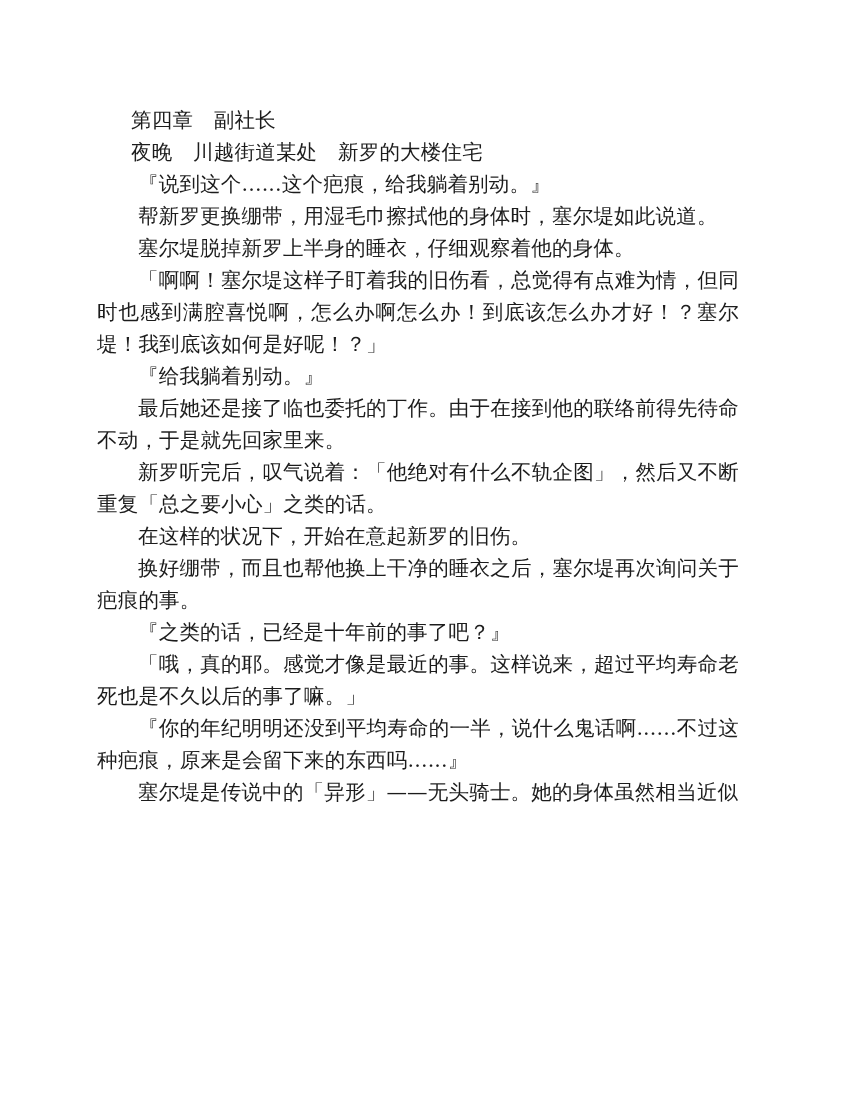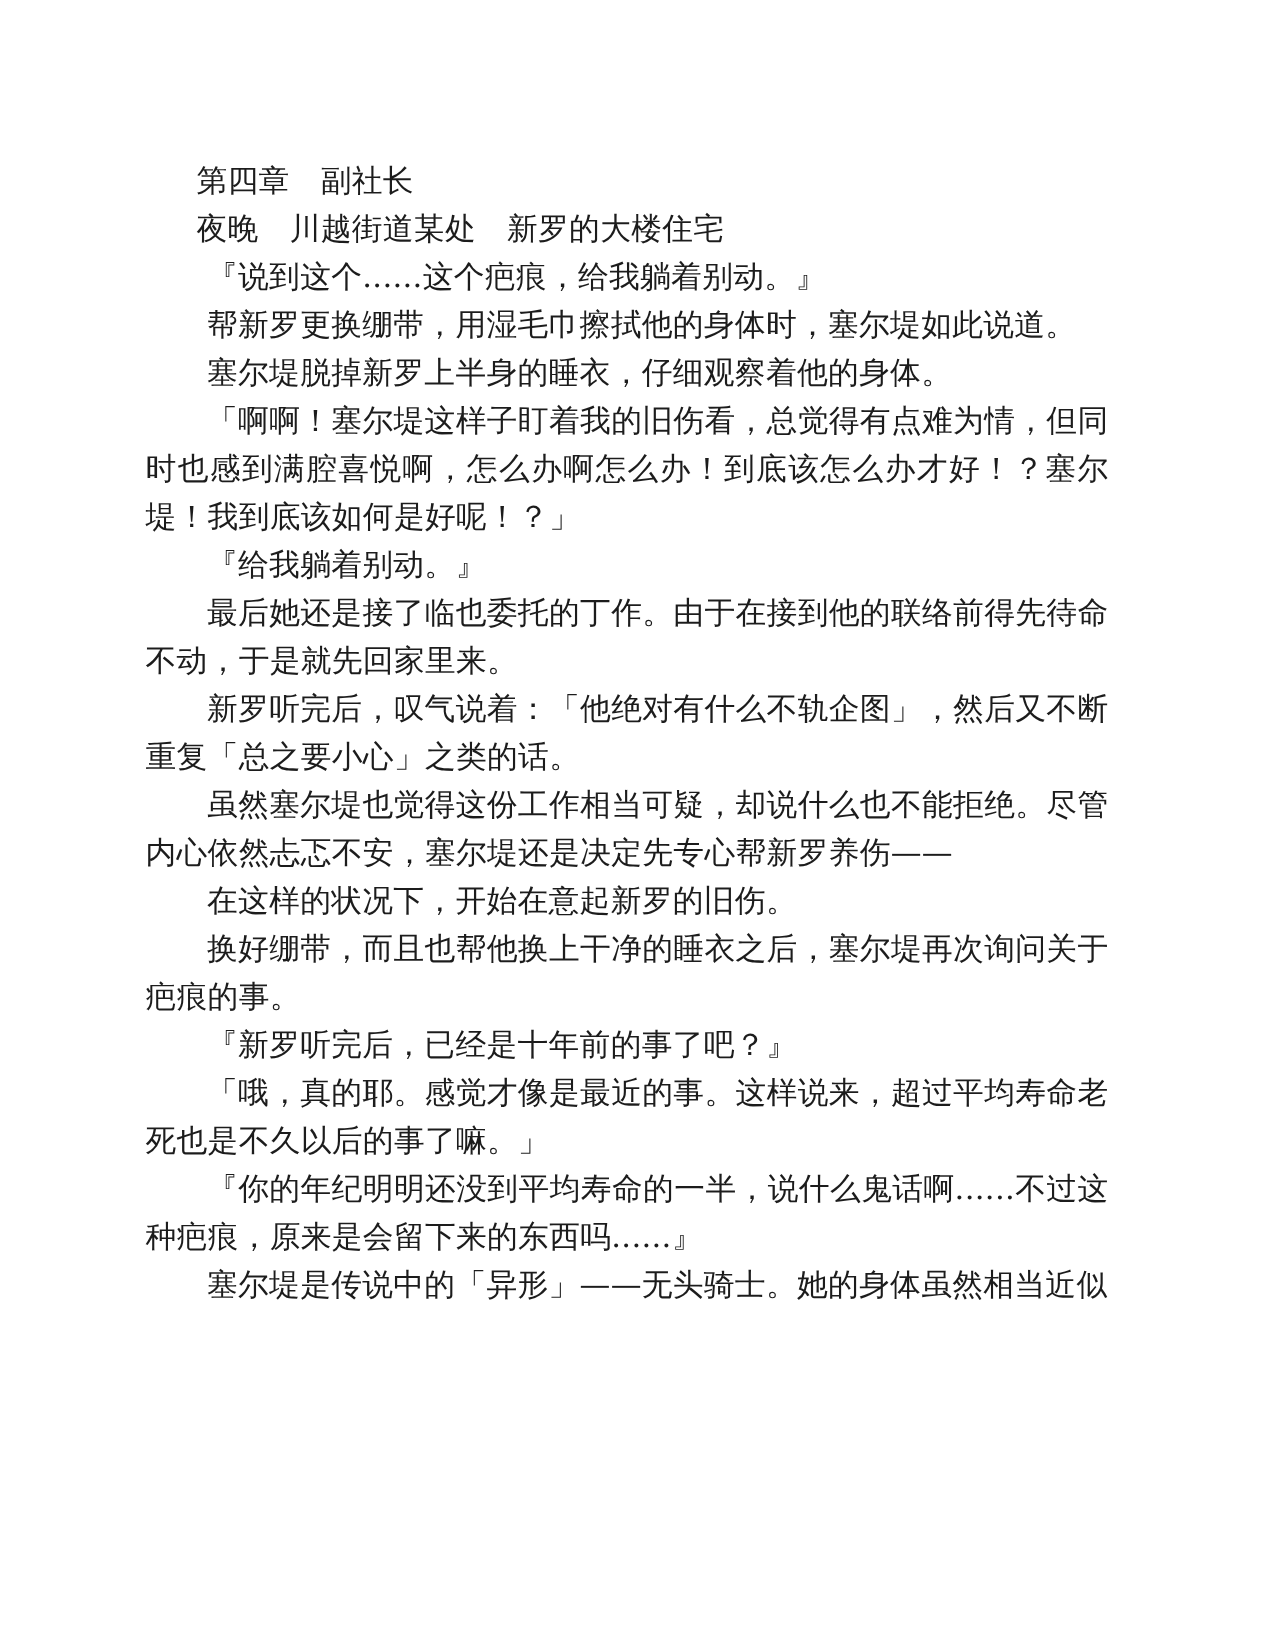--- a/index.html
+++ b/index.html
@@ -67,27 +67,26 @@
 
     <p class="para">「啊啊！塞尔堤这样子盯着我的旧伤看，总觉得有点难为情，但同时也感到满腔喜悦啊，怎么办啊怎么办！到底该怎么办才好！？塞尔堤！我到底该如何是好呢！？」</p>
 
     <p class="para">『给我躺着别动。』</p>
 
 
     <p class="para">最后她还是接了临也委托的丁作。由于在接到他的联络前得先待命不动，于是就先回家里来。</p>
 
     <p class="para">新罗听完后，叹气说着：「他绝对有什么不轨企图」，然后又不断重复「总之要小心」之类的话。</p>
 
-    <p class="para">虽然塞尔堤也觉得这份工作相当可疑，却说什么也不能拒绝。尽管内心依然忐忑不安，塞尔堤还是决定先专心帮新罗养伤——</p>
 
     <p class="para">在这样的状况下，开始在意起新罗的旧伤。</p>
 
     <p class="para">换好绷带，而且也帮他换上干净的睡衣之后，塞尔堤再次询问关于疤痕的事。</p>
 
-    <p class="para">『新罗听完后，已经是十年前的事了吧？』</p>
+    <p class="para">『之类的话，已经是十年前的事了吧？』</p>
 
     <p class="para">「哦，真的耶。感觉才像是最近的事。这样说来，超过平均寿命老死也是不久以后的事了嘛。」</p>
 
     <p class="para">『你的年纪明明还没到平均寿命的一半，说什么鬼话啊......不过这种疤痕，原来是会留下来的东西吗......』</p>
 
     <p class="para">塞尔堤是传说中的「异形」——无头骑士。她的身体虽然相当近似</p>
 
   </div>
 </div>
 

